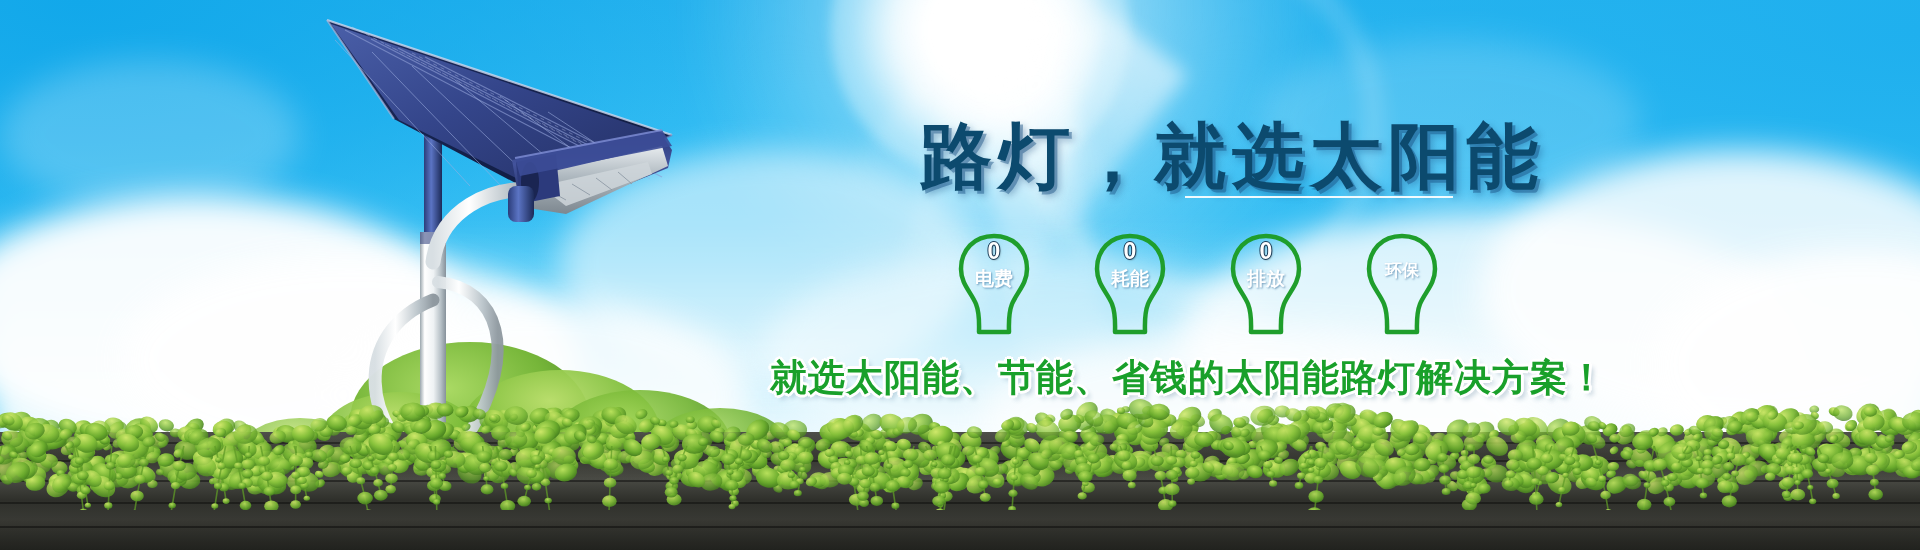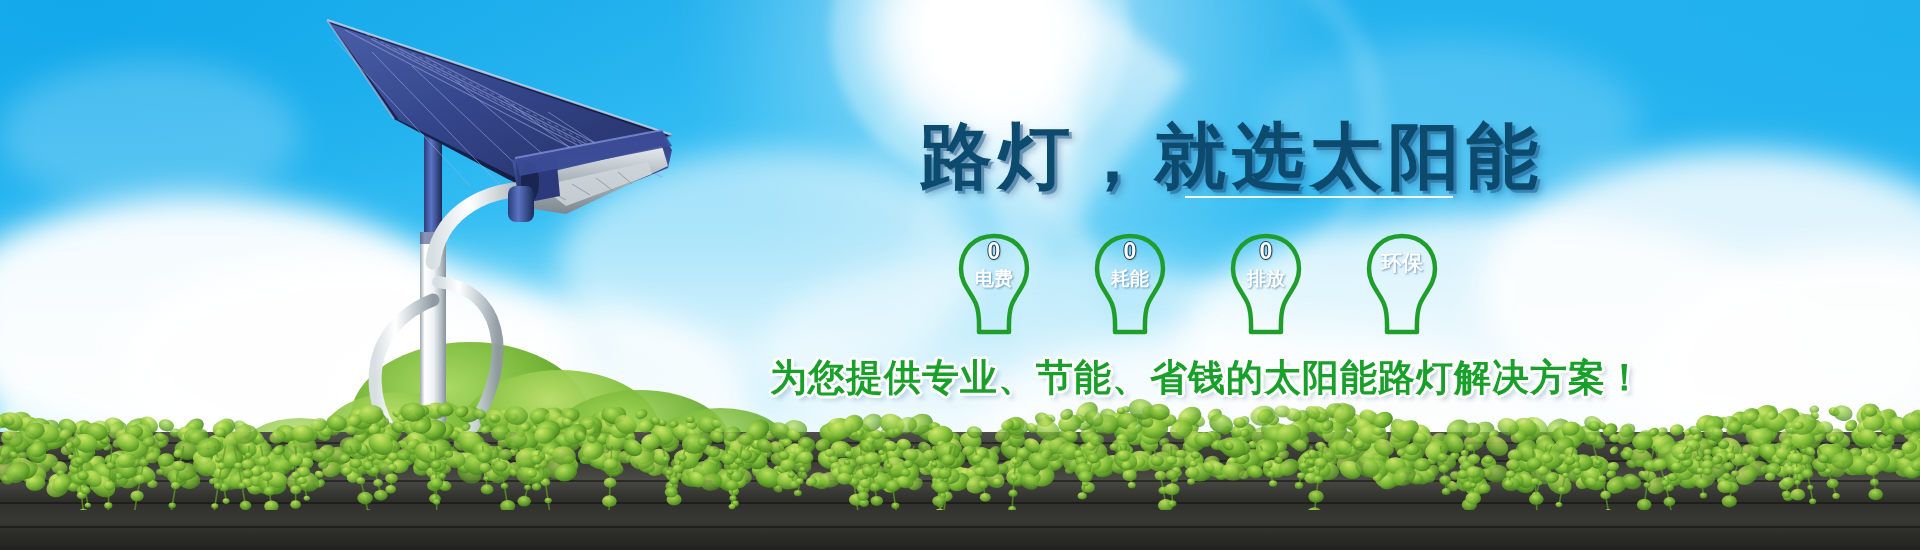--- a/index.html
+++ b/index.html
@@ -132,21 +132,21 @@
     color:#ffffff;
     text-shadow:-1px 0 #1a3a55,0 -1px #1a3a55,1px 0 #1a3a55,0 1px #1a3a55,1px 1px 2px rgba(0,0,0,.4);
   }
   .badge .bword{
     position:absolute;left:0;right:0;top:34px;
     text-align:center;
     font-size:19px;line-height:25px;font-weight:700;
     color:#ffffff;
     text-shadow:1px 1px 2px rgba(30,90,140,.55);
   }
-  .badge.plain .bword{top:16px;font-size:21px;line-height:30px;}
+  .badge.plain .bword{top:24px;font-size:17px;line-height:30px;}
 
   .subline{
     position:absolute;left:770px;top:358px;
     font-size:37px;line-height:1.1;font-weight:700;
     letter-spacing:1px;
     white-space:nowrap;
     color:#19a02a;
     text-shadow:
       -2px -2px 0 #ffffff, 2px -2px 0 #ffffff,
       -2px  2px 0 #ffffff, 2px  2px 0 #ffffff,
@@ -2210,15 +2210,15 @@
           <div class="bword">排放</div>
         </div>
         <div class="badge plain">
           <svg width="78" height="104" viewBox="0 0 78 104">
             <path d="M39 4 C 59 4, 72 18, 72 37 C 72 52, 62 60, 57 72 C 53 82, 54 96, 54 100 L24 100 C24 96, 25 82, 21 72 C 16 60, 6 52, 6 37 C 6 18, 19 4, 39 4 Z" fill="none" stroke="#1f9e2c" stroke-width="4.5" stroke-linejoin="round"></path>
           </svg>
           <div class="bword">环保</div>
         </div>
       </div>
 
-    <div class="subline">为您提供专业、节能、省钱的太阳能路灯解决方案！</div>
+    <div class="subline">就选太阳能、节能、省钱的太阳能路灯解决方案！</div>
   </div>
 </div>
 
 </body></html>

